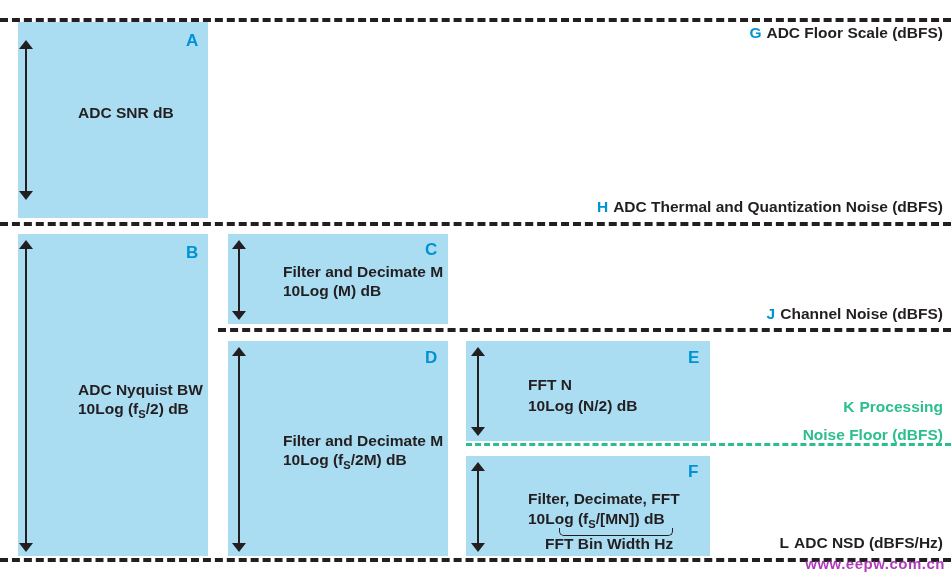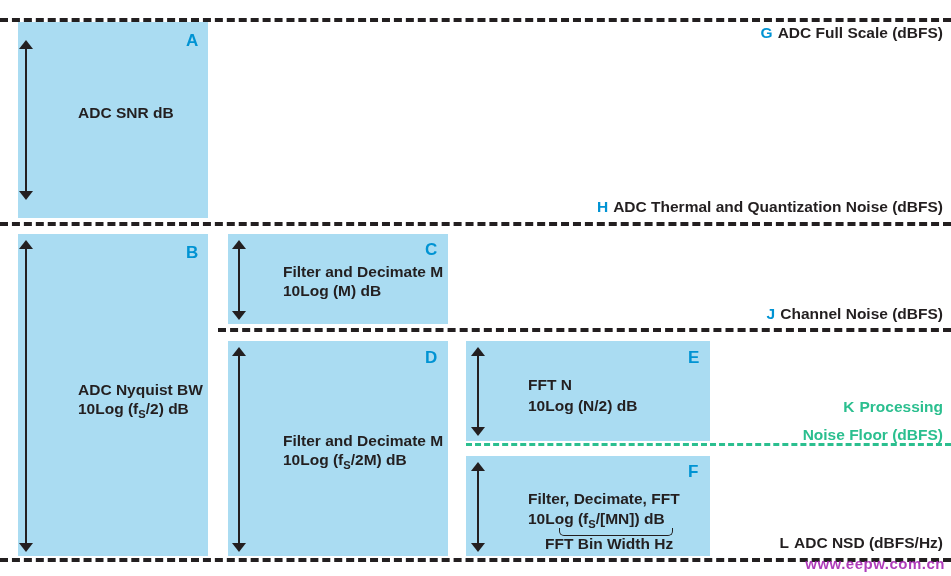--- a/index.html
+++ b/index.html
@@ -175,21 +175,21 @@
     <div class="head up"></div>
       <div class="shaft"></div>
       <div class="head down"></div>
   </div>
   <div class="blk-text" style="left:500px;top:489px;">Filter, Decimate, FFT</div>
   <div class="blk-text" style="left:500px;top:509px;">10Log (f<sub>S</sub>/[MN]) dB</div>
   <div class="brace" style="left:559px;top:528px;width:112px;"></div>
   <div class="blk-text" style="left:517px;top:534px;">FFT Bin Width Hz</div>
 
   <div class="rule-label" style="right:8px;top:24px;">
-    <span class="ltr">G</span><span>ADC Full Scale (dBFS)</span>
+    <span class="ltr">G</span><span>ADC Floor Scale (dBFS)</span>
   </div>
 
   <div class="rule-label" style="right:8px;top:198px;">
     <span class="ltr">H</span><span>ADC Thermal and Quantization Noise (dBFS)</span>
   </div>
 
   <div class="rule-label" style="right:8px;top:305px;">
     <span class="ltr">J</span><span>Channel Noise (dBFS)</span>
   </div>
 

